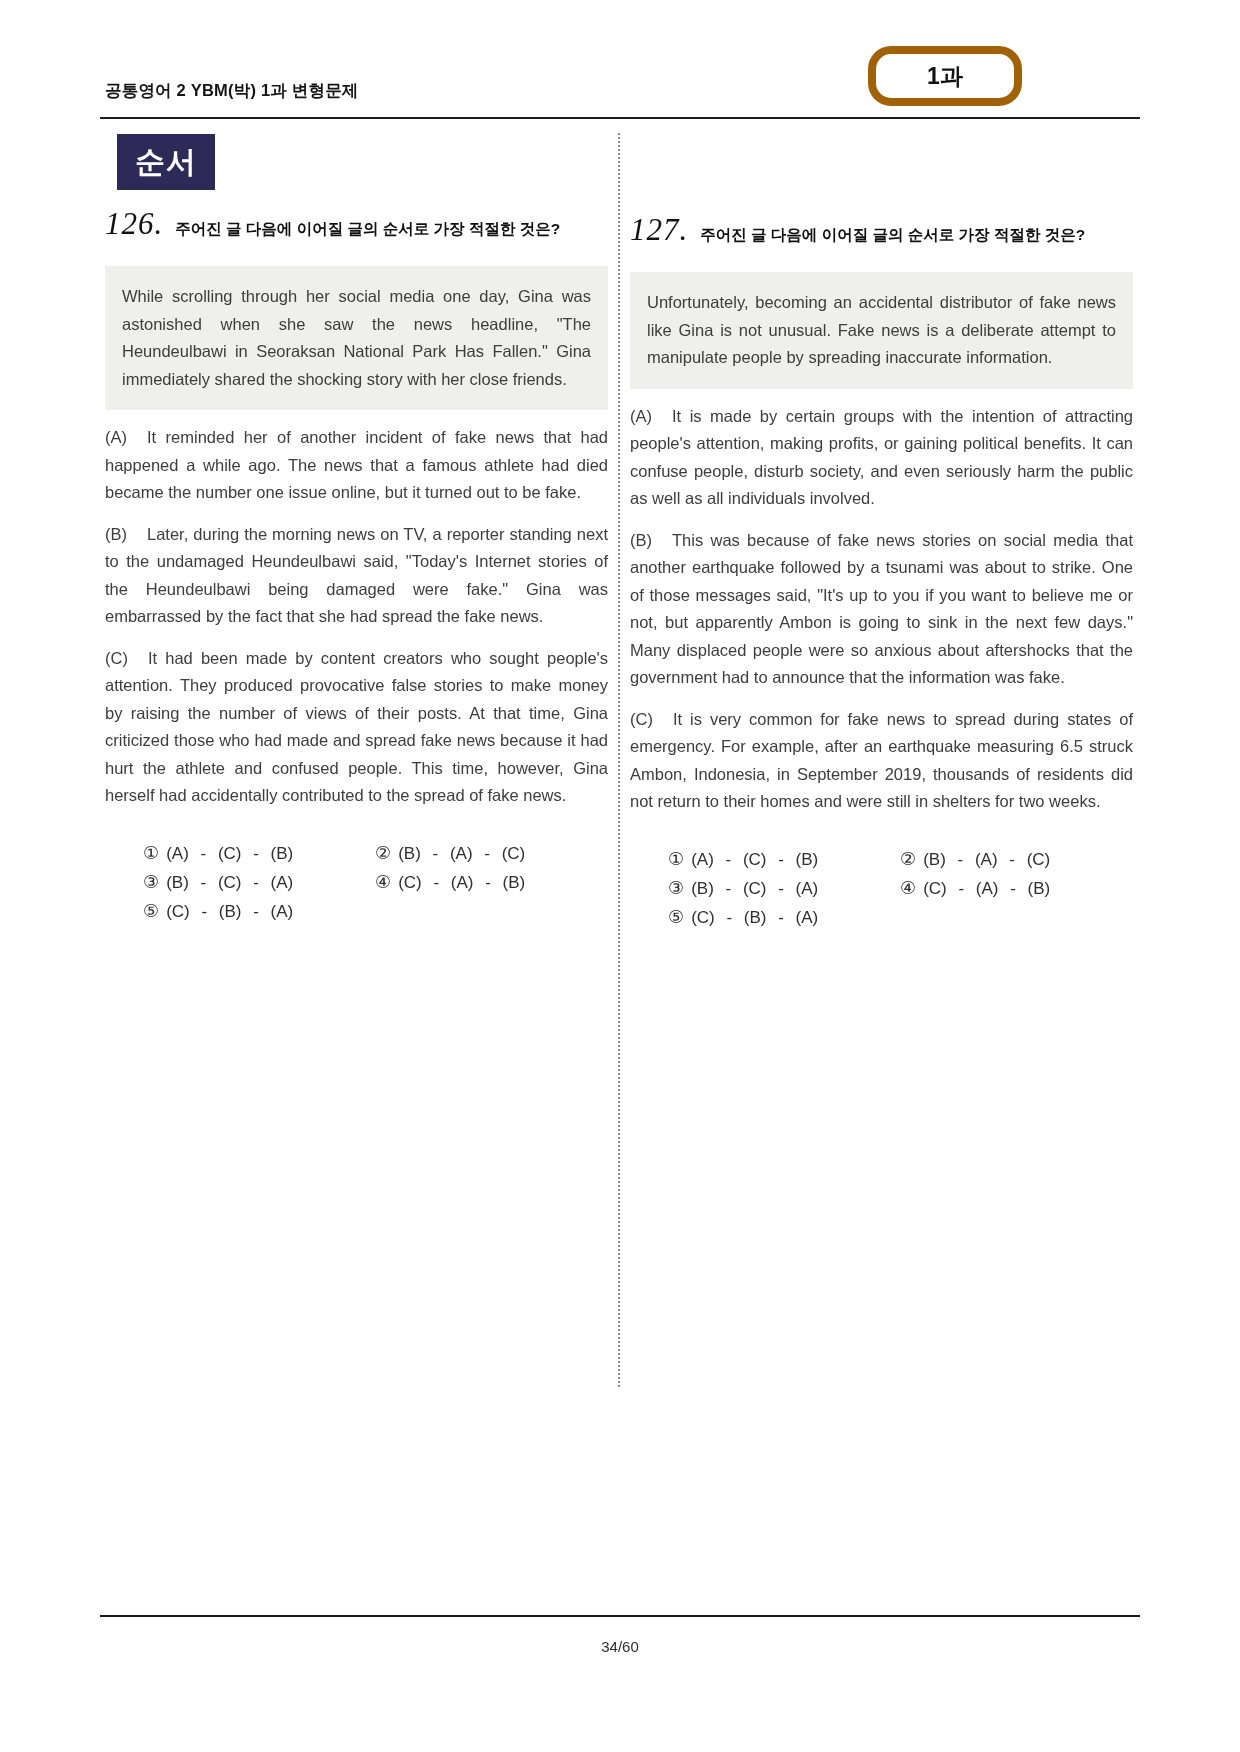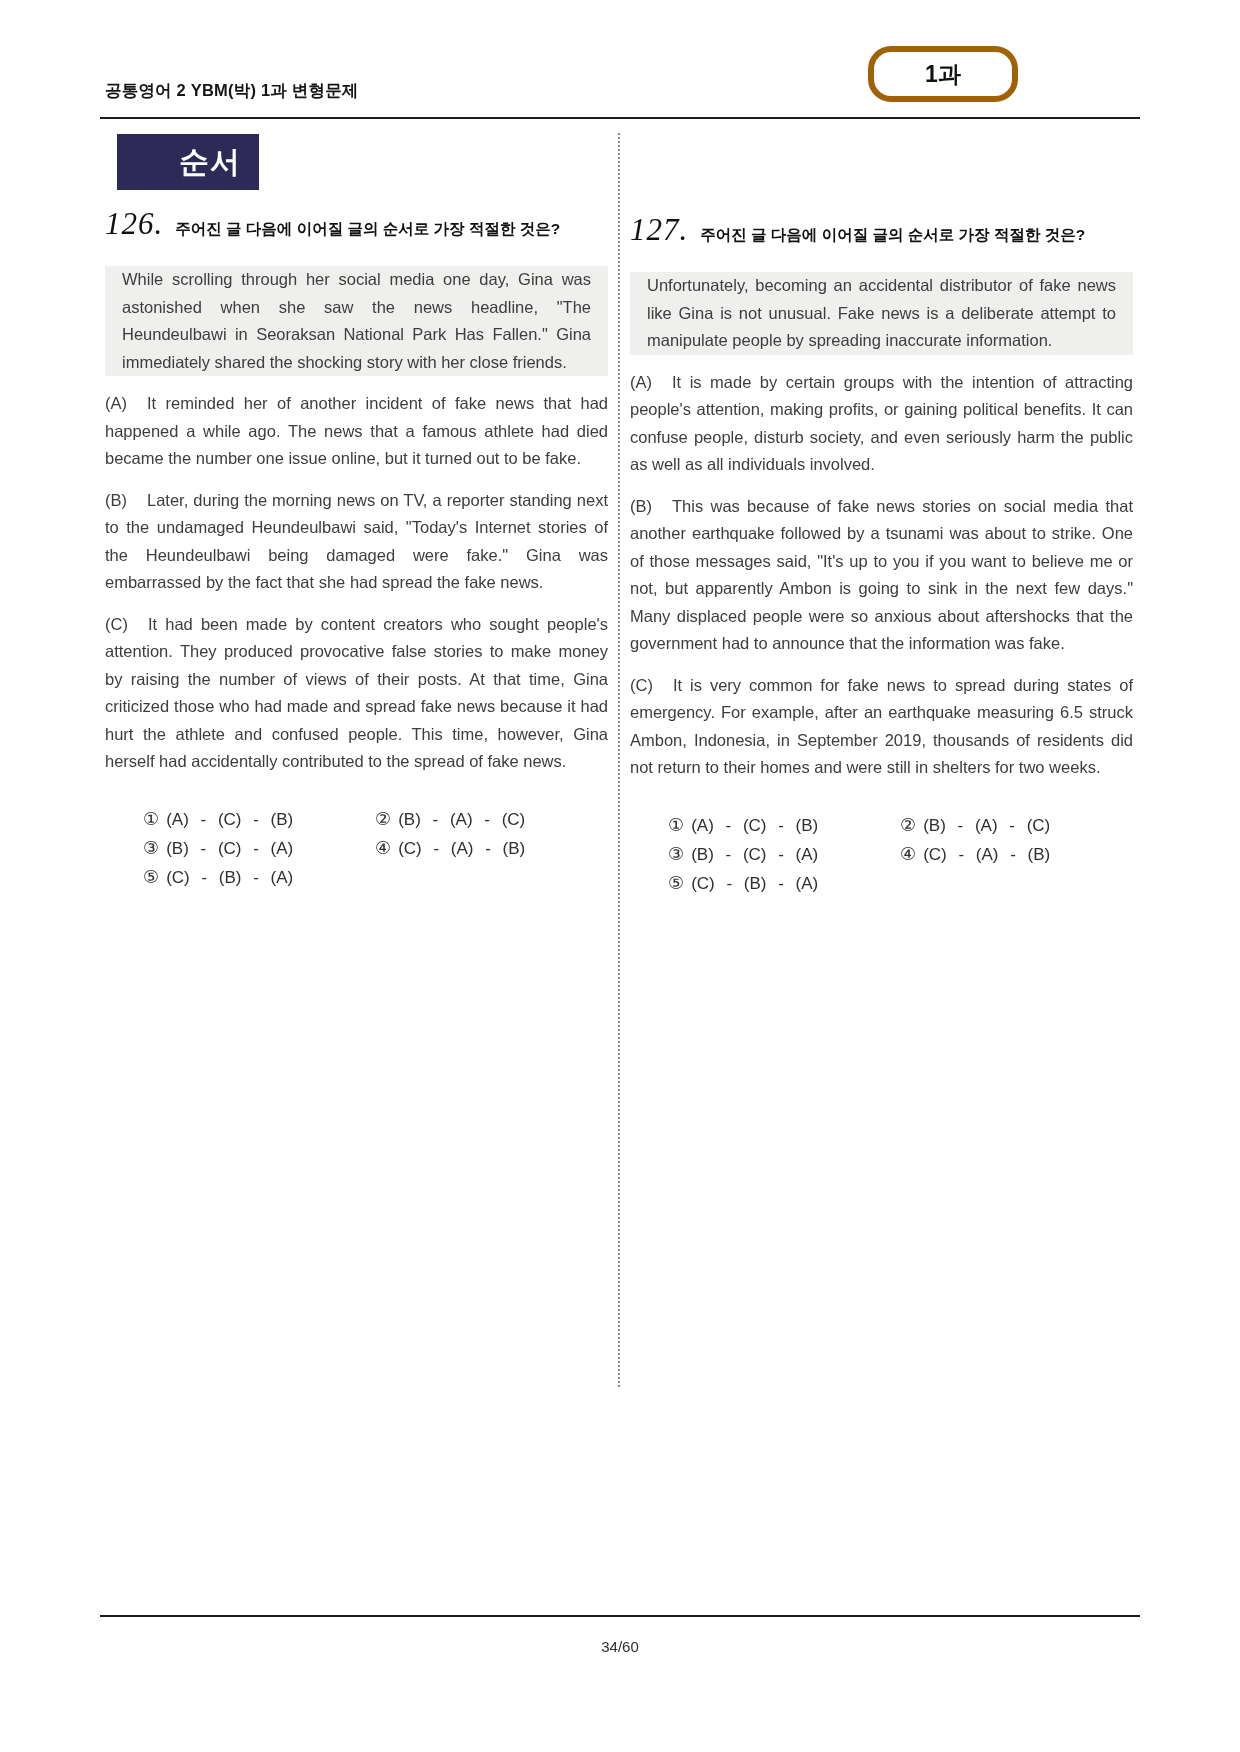--- a/index.html
+++ b/index.html
@@ -14,21 +14,21 @@
   }
   
   .doc-title{
     position:absolute;left:105px;top:80px;
     font-size:16.5px;font-weight:bold;color:#151515;
     letter-spacing:0.2px;
   }
   .chapter-badge{
     position:absolute;left:868px;top:46px;
     width:138px;height:44px;
-    border:6px solid #a16207;border-radius:23px;
+    border:8px solid #a16207;border-radius:23px;
     display:flex;align-items:center;justify-content:center;
     font-size:23px;font-weight:bold;color:#111;
     background:#fff;
   }
   .header-rule{
     position:absolute;left:100px;top:117px;
     width:1040px;height:2px;background:#1c1c1c;
   }
   
   .footer-rule{
@@ -47,33 +47,32 @@
     position:absolute;left:618px;top:133px;height:1254px;width:0;
     border-left:2px dotted #8a8a8a;
   }
   
   .section-badge{
     width:98px;height:56px;background:#2e2a57;
     display:flex;align-items:center;justify-content:center;
     font-size:30px;font-weight:bold;color:#ffffff;
     margin:0 0 10px 12px;
     letter-spacing:1px;
-    padding-left:44px;
   }
   
   .q-header{display:flex;align-items:baseline;gap:12px;margin-top:16px;}
   .q-number{
     font-family:"Liberation Serif","DejaVu Serif",serif;
     font-style:italic;font-size:31px;color:#111;
     letter-spacing:1px;white-space:nowrap;
   }
   .q-prompt{font-size:15.5px;font-weight:bold;color:#101010;}
   .passage-box{
     margin-top:24px;background:#efefee;
-    padding:0 17px;
+    padding:17px 17px;
     font-size:16.5px;line-height:27.5px;
     text-align:justify;color:#3d3d3d;
   }
   .para{
     margin-top:14px;
     font-size:16.5px;line-height:27.5px;
     text-align:justify;color:#3d3d3d;
   }
   .para-label{margin-right:20px;}
   

